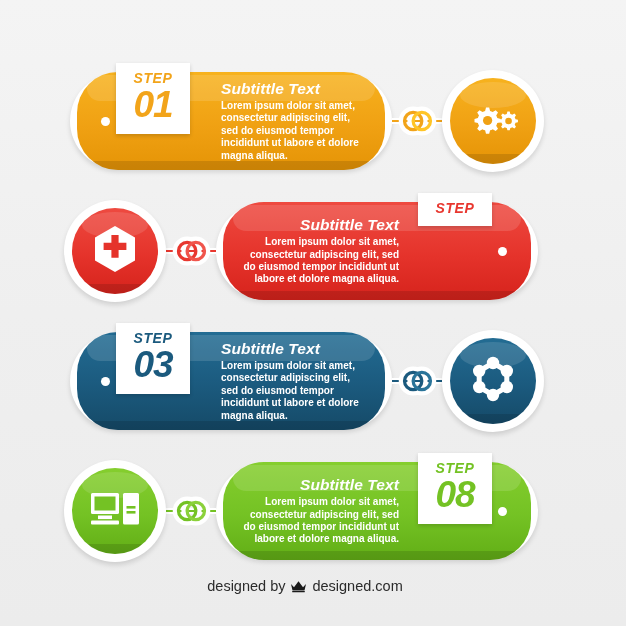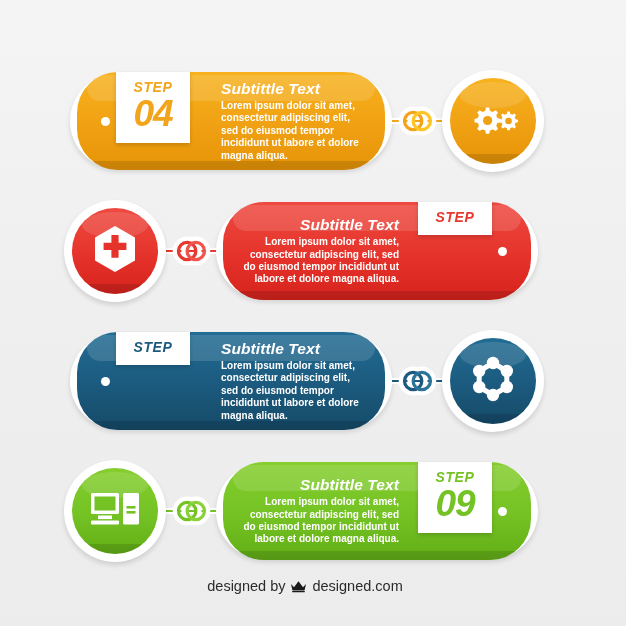--- a/index.html
+++ b/index.html
@@ -121,21 +121,20 @@
   
   .step-tag {
     position: absolute;
     z-index: 6;
     width: 74px;
     background: #ffffff;
     box-shadow: 0 2px 4px rgba(0,0,0,0.17);
     text-align: center;
     padding: 8px 0 10px 0;
     box-sizing: border-box;
-    margin-top: 9px;
   }
   .step-tag .lbl {
     font-size: 14px;
     font-weight: bold;
     font-style: italic;
     letter-spacing: 0.6px;
     line-height: 15px;
   }
   .step-tag .num {
     font-size: 37px;
@@ -225,21 +224,21 @@
         <div class="pill-inner" style="width:308px;background:linear-gradient(180deg,#F7B21E 0%,#F0A113 55%,#E59406 100%);">
           <div class="end-dot left"></div>
           <div class="text-block align-left" style="margin-left:134px;width:180px;">
             <div class="subtitle">Subtittle Text</div>
             <div class="body-text">Lorem ipsum dolor sit amet, consectetur adipiscing elit, sed do eiusmod tempor incididunt ut labore et dolore magna aliqua.</div>
           </div>
         </div>
       </div>
       <div class="step-tag" style="left:46px;top:-8px;color:#F2A41A;">
         <div class="lbl">STEP</div>
-        <div class="num">04</div>
+        <div class="num">01</div>
       </div>
     </div>
 
     <div class="connector">
       <svg width="52" height="40" viewBox="0 0 52 40">
         <path d="M0 17 h52 v6 H0 z" fill="#ffffff"></path>
         <path d="M0 19 h52 v2 H0 z" fill="#F2A41A"></path>
         <circle cx="22" cy="20" r="11.5" fill="none" stroke="#ffffff" stroke-width="7"></circle>
         <circle cx="31" cy="20" r="11.5" fill="none" stroke="#ffffff" stroke-width="7"></circle>
         <circle cx="22" cy="20" r="9" fill="none" stroke="#F2A41A" stroke-width="3.4"></circle>
@@ -308,20 +307,21 @@
         <div class="pill-inner" style="width:308px;background:linear-gradient(180deg,#236C93 0%,#1B5A7E 55%,#154A68 100%);">
           <div class="end-dot left"></div>
           <div class="text-block align-left" style="margin-left:134px;width:180px;">
             <div class="subtitle">Subtittle Text</div>
             <div class="body-text">Lorem ipsum dolor sit amet, consectetur adipiscing elit, sed do eiusmod tempor incididunt ut labore et dolore magna aliqua.</div>
           </div>
         </div>
       </div>
       <div class="step-tag" style="left:46px;top:-8px;color:#1B5A7E;">
         <div class="lbl">STEP</div>
+        <div class="num">03</div>
       </div>
     </div>
 
     <div class="connector">
       <svg width="52" height="40" viewBox="0 0 52 40">
         <path d="M0 17 h52 v6 H0 z" fill="#ffffff"></path>
         <path d="M0 19 h52 v2 H0 z" fill="#1B5A7E"></path>
         <circle cx="22" cy="20" r="11.5" fill="none" stroke="#ffffff" stroke-width="7"></circle>
         <circle cx="31" cy="20" r="11.5" fill="none" stroke="#ffffff" stroke-width="7"></circle>
         <circle cx="22" cy="20" r="9" fill="none" stroke="#1B5A7E" stroke-width="3.4"></circle>
@@ -385,21 +385,21 @@
         <div class="pill-inner" style="width:308px;background:linear-gradient(180deg,#85CE2E 0%,#74C224 55%,#62AE16 100%);">
           <div class="end-dot right"></div>
           <div class="text-block align-right" style="margin-left:8px;width:186px;">
             <div class="subtitle">Subtittle Text</div>
             <div class="body-text">Lorem ipsum dolor sit amet, consectetur adipiscing elit, sed do eiusmod tempor incididunt ut labore et dolore magna aliqua.</div>
           </div>
         </div>
       </div>
       <div class="step-tag" style="right:46px;top:-8px;color:#74C224;">
         <div class="lbl">STEP</div>
-        <div class="num">09</div>
+        <div class="num">08</div>
       </div>
     </div>
   </div>
 
   <div class="footer">
     <span>designed by</span>
     <span class="crown">
       <svg width="17" height="14" viewBox="0 0 17 14">
         <path d="M1 5 L4 8.2 L8.5 2.2 L13 8.2 L16 5 L14.6 11 L2.4 11 Z" fill="#1a1a1a"></path>
         <rect x="2.2" y="11.6" width="12.6" height="1.7" rx="0.6" fill="#1a1a1a"></rect>

